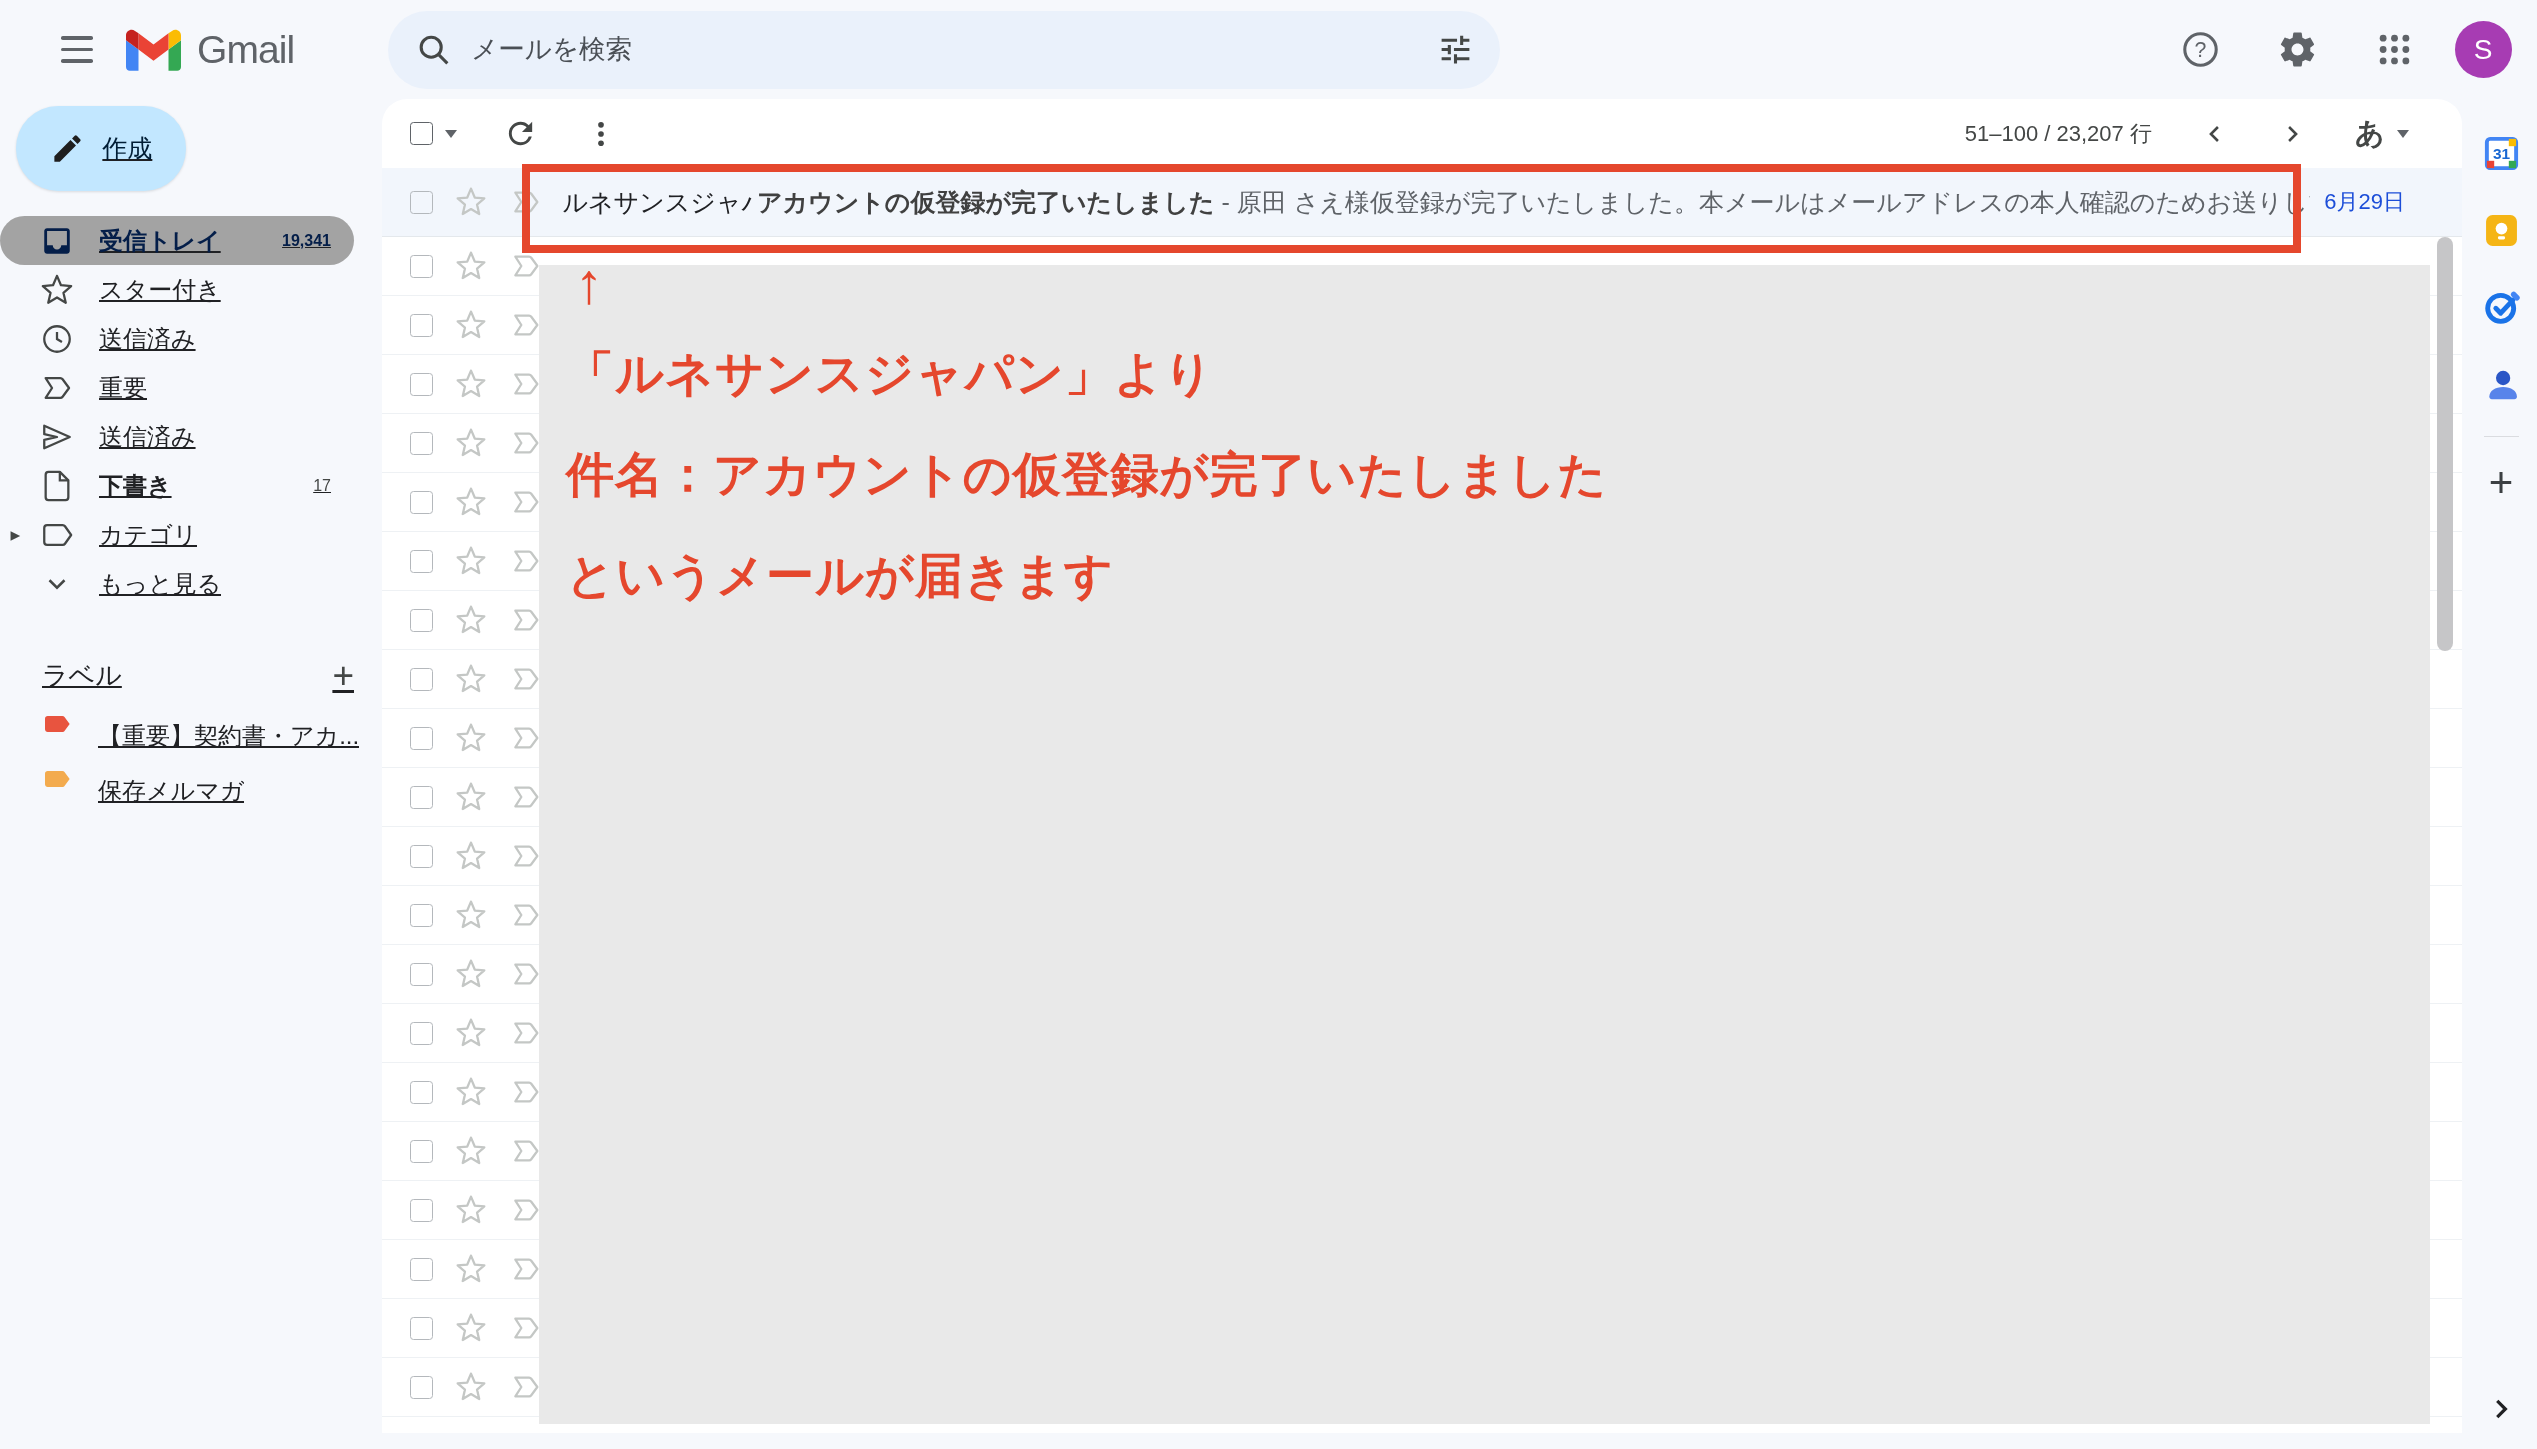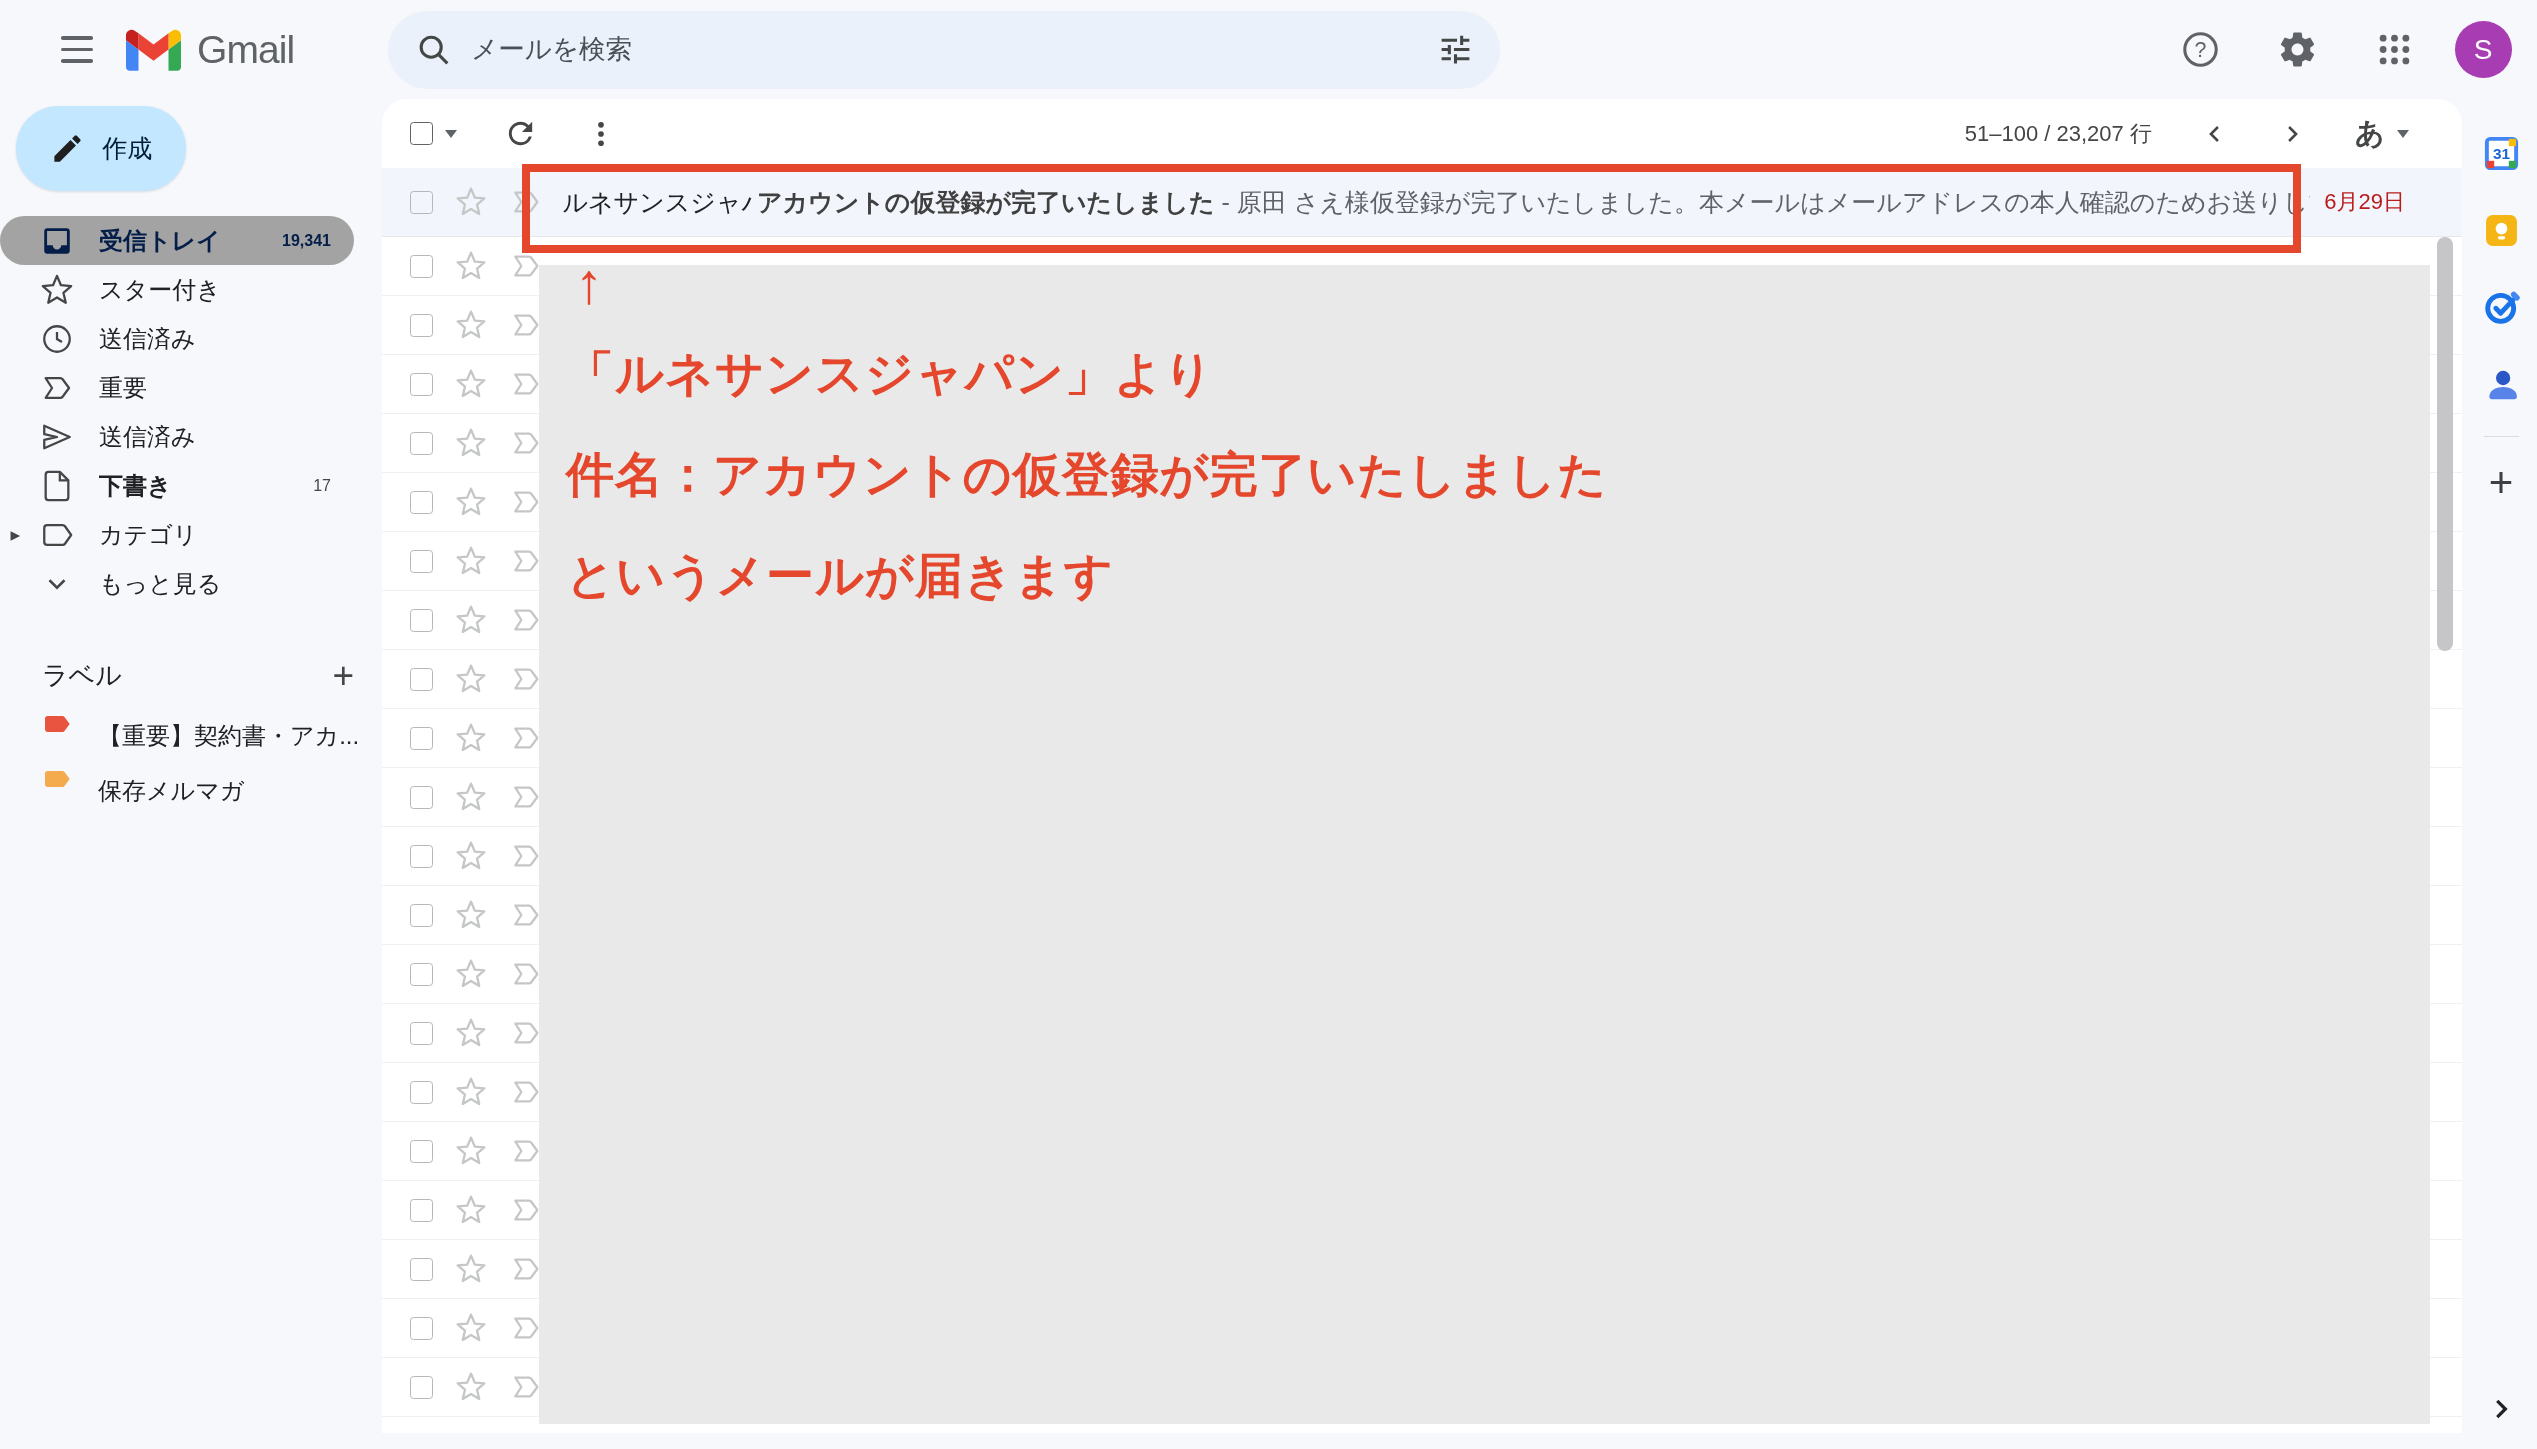--- a/index.html
+++ b/index.html
@@ -16,21 +16,21 @@
   .search-input { flex:1; border:none; outline:none; background:transparent; font-size:26.5px; color:#202124; margin-left:19.4px; font-family:inherit; }
   .search-input::placeholder { color:#4a4f55; opacity:1; }
   .header-right { margin-left:auto; display:flex; align-items:center; gap:23px; margin-right:26.5px; }
   .round-btn { width:74px; height:74px; border-radius:50%; display:flex; align-items:center; justify-content:center; cursor:pointer; }
   .avatar { width:57px; height:57px; border-radius:50%; background:#a73cb3; color:#fff; font-size:28px; display:flex; align-items:center; justify-content:center; }
 
   
   .app { display:flex; height:1350px; }
 
   
-  .sidebar { width:382px; flex:none; padding-top:7px; }
+  .sidebar { width:382px; flex:none; padding-top:7px;text-decoration:underline; }
   .compose { margin-left:16px; width:170px; height:85px; border-radius:42px; background:#c2e7ff; display:flex; align-items:center; justify-content:center; gap:17.7px; cursor:pointer; box-shadow:0 0.9px 2.7px rgba(0,0,0,.12); }
   .compose-label { font-size:25px; font-weight:500; color:#001d35; }
   .nav { margin-top:25px; }
   .nav-item { height:49px; margin-right:28px; display:flex; align-items:center; border-radius:25px; padding-right:23px; position:relative; cursor:pointer; font-size:24px; color:#202124; }
   .nav-item .nico { width:35px; height:35px; margin-left:39px; flex:none; display:flex; align-items:center; justify-content:center; color:#444746; }
   .nav-item .nlabel { margin-left:25px; white-space:nowrap; overflow:hidden; }
   .nav-item .ncount { margin-left:auto; font-size:16px; color:#444746; }
   .nav-item.selected { background:#a3a3a3; font-weight:700; color:#041e49; }
   .nav-item.selected .ncount { font-weight:700; color:#041e49; }
   .nav-item.boldlabel .nlabel { font-weight:700; }
@@ -57,21 +57,21 @@
   .rows { position:absolute; left:0; top:69px; right:0; z-index:0; }
   .row { height:59px; display:flex; align-items:center; padding-left:28px; border-bottom:0.9px solid #eef1f4; background:#fff; }
   .row .chk { width:23px; height:23px; border:1.8px solid #b4b8bc; border-radius:3.5px; flex:none; cursor:pointer; }
   .row .sico { width:34px; height:34px; margin-left:21px; flex:none; color:#c4c7c5; cursor:pointer; display:flex; align-items:center; justify-content:center; }
   .row.first { height:69px; background:#f2f6fc; border-bottom:0.9px solid #e4e8ec; }
   .sender { width:191px; margin-left:19.4px; font-size:25px; font-weight:500; color:#202124; white-space:nowrap; overflow:hidden; flex:none; }
   .mailline { flex:1; min-width:0; display:flex; align-items:baseline; overflow:hidden; margin-left:3.5px; }
   .subject { font-size:25px; font-weight:700; color:#404040; white-space:nowrap; flex:none; }
   .sep { font-size:25px; color:#5f6368; white-space:pre; flex:none; }
   .snippet { font-size:25px; color:#5f6368; white-space:nowrap; overflow:hidden; min-width:0; }
-  .mdate { margin-left:14px; padding-right:57px; font-size:22px; color:#b91c1c; white-space:nowrap; flex:none;text-align:center; }
+  .mdate { margin-left:14px; padding-right:57px; font-size:22px; color:#1d4ed8; white-space:nowrap; flex:none;text-align:center; }
 
   .overlay { position:absolute; left:157px; top:166px; width:1891px; height:1159px; background:#e9e9e9; z-index:2; }
   .highlight-box { position:absolute; left:140px; top:65px; width:1779px; height:89px; border:8px solid #e5472d; z-index:5; pointer-events:none; }
   .annotation { position:absolute; left:184px; top:156px; z-index:6; color:#e5472d; }
   .ann-arrow { font-size:57px; font-weight:400; margin-left:8.8px; line-height:1; }
   .ann-text { margin-top:23px; font-size:48px; font-weight:700; line-height:78px; letter-spacing:0.9px; white-space:nowrap; }
 
   .vscroll { position:absolute; right:8.8px; top:138px; width:16px; height:414px; background:#c6c6c8; border-radius:8px; z-index:3; cursor:pointer; }
 
   

